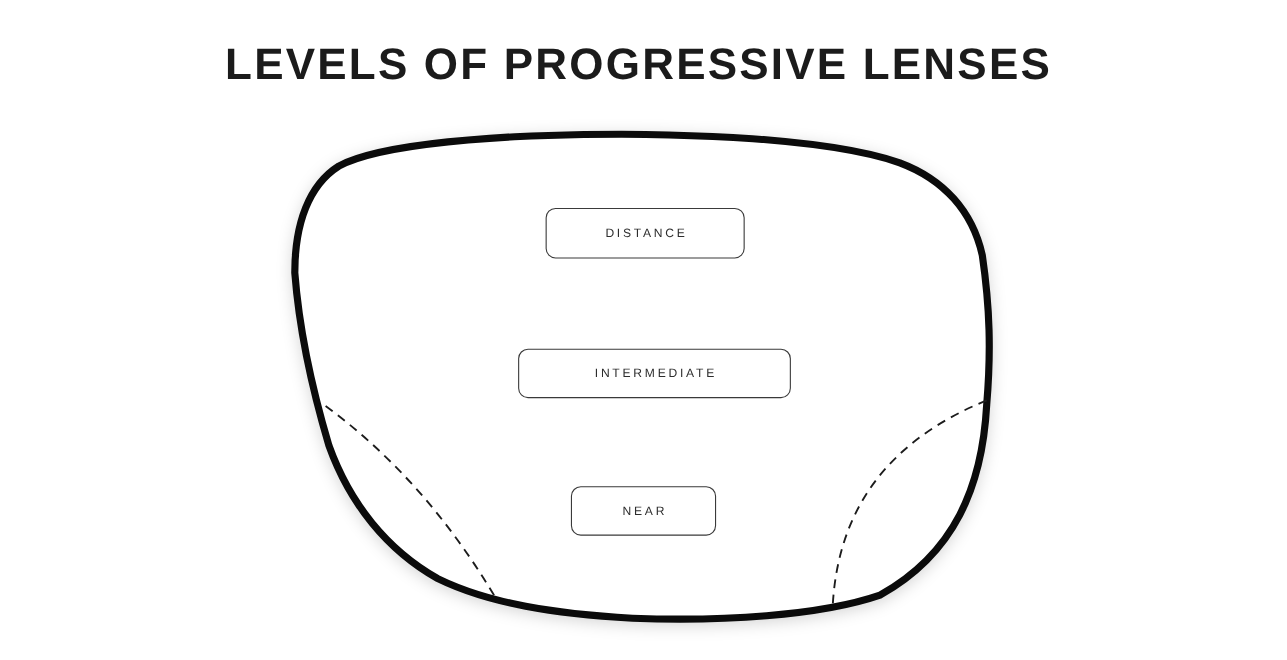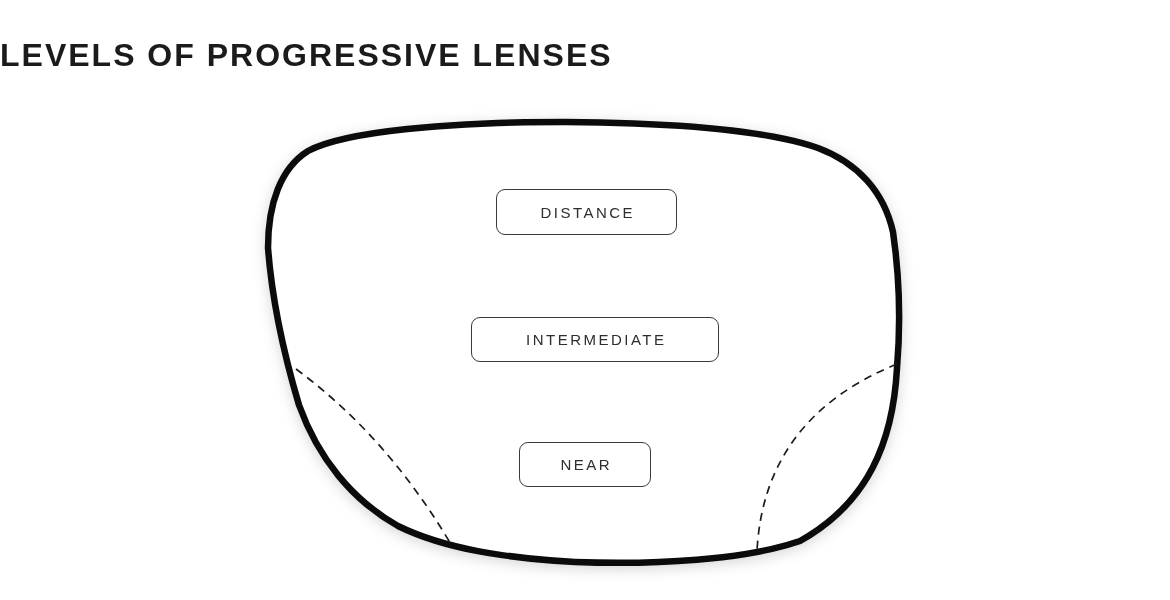--- a/index.html
+++ b/index.html
@@ -13,22 +13,22 @@
     height: 600px;
     background: #ffffff;
     overflow: hidden;
     font-family: "Liberation Sans", sans-serif;
   }
   #title {
     position: absolute;
     top: 39px;
     left: 0;
     width: 1161px;
-    text-align: left;
-    font-size: 32px;
+    text-align: center;
+    font-size: 40px;
     font-weight: 700;
     letter-spacing: 2px;
     color: #1b1b1b;
     line-height: 1;
   }
   #lens-svg {
     position: absolute;
     left: 0;
     top: 0;
   }
@@ -47,21 +47,21 @@
   }
   .zone-box {
     position: absolute;
     box-sizing: border-box;
     background: #ffffff;
     border: 1px solid #3a3a3a;
     border-radius: 9px;
     display: flex;
     align-items: center;
     justify-content: center;
-    font-size: 15px;
+    font-size: 11px;
     font-weight: 400;
     letter-spacing: 2.5px;
     padding-left: 2.5px; 
     color: #2d2d2d;
   }
   #zone-distance     { left: 496px; top: 189px; width: 181px; height: 46px; }
   #zone-intermediate { left: 471px; top: 317px; width: 248px; height: 45px; }
   #zone-near         { left: 519px; top: 442px; width: 132px; height: 45px; }
 </style>
 </head>

